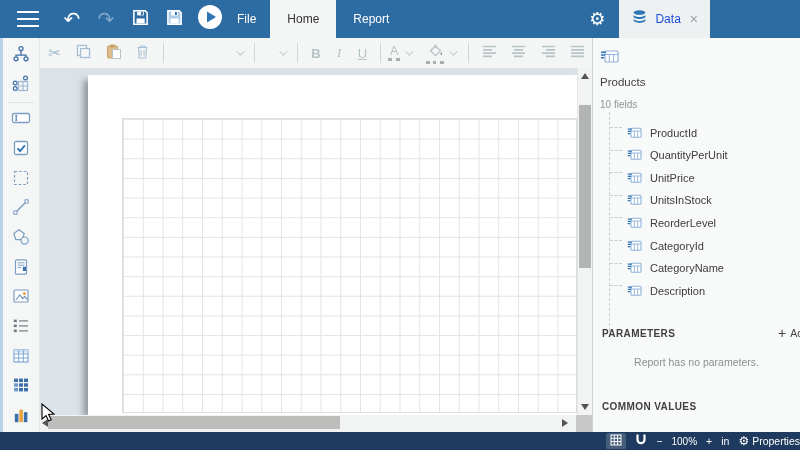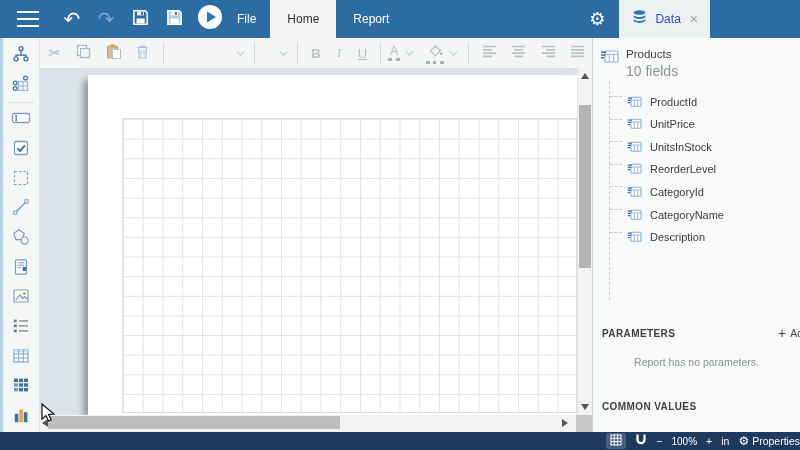--- a/index.html
+++ b/index.html
@@ -71,23 +71,23 @@
   .hthumb { position:absolute; left:8px; top:1px; width:292px; height:13px; background:#bdbdbc; cursor:grab; }
   .harrow { position:absolute; top:4px; width:0; height:0; border-top:4.5px solid transparent;
             border-bottom:4.5px solid transparent; cursor:pointer; }
   .ha-l { left:2px; border-right:6px solid #555; }
   .ha-r { right:24px; border-left:6px solid #555; }
   .hcorner { position:absolute; right:0; top:0; width:16px; height:17px; background:#c6c7c6; }
 
   
   .panel { position:absolute; left:592px; top:38px; width:208px; height:394px;
            background:var(--panel_bg,#f8f9f9); border-left:1px solid #c9d5da; overflow:hidden; z-index:5; }
-  .ds-node { display:flex; align-items:flex-start; padding:10px 0 4px 7px; gap:7px; cursor:pointer; }
+  .ds-node { display:flex; align-items:flex-start; padding:10px 0 4px 7px; gap:7px; cursor:pointer;flex-direction:column; }
   .ds-name { font-size:11.5px; color:#3f3f3f; line-height:13px; }
-  .ds-count { font-size:14px; color:#8f9597; margin-top:2px; }
+  .ds-count { font-size:10px; color:#8f9597; margin-top:10px; }
   .fields { position:relative; margin-top:2px; }
   .fields::before { content:""; position:absolute; left:16px; top:-4px; height:219px;
                     border-left:1px dashed #c9cdce; }
   .frow { position:relative; height:22.6px; display:flex; align-items:flex-end; padding-left:34px; cursor:pointer; }
   .frow::before { content:""; position:absolute; left:17px; top:11px; width:12px;
                   border-top:1px dashed #c9cdce; }
   .flabel { font-size:11px; color:#3c3c3c; margin-left:8px; }
   .ficon { display:flex; }
   .sec-head { position:absolute; left:9px; font-size:10px; font-weight:bold; letter-spacing:.4px; color:#3f3f3f; }
   .params-head { top:290px; }
@@ -399,20 +399,32 @@
             <path d="M4 5h10M7.3 5v6.2M10.6 5v6.2" stroke="#8fb2d9" stroke-width=".9" fill="none"></path>
             <g stroke="#2e75b6" stroke-width="1.3">
               <path d="M.8 3.2h4M.8 5.4h3.2M.8 7.6h2.4"></path>
             </g>
           </svg>
         </span>
         <span class="flabel">ProductId</span>
       </div>
 
 
+      <div class="frow">
+        <span class="ficon">
+          <svg width="15" height="13">
+            <rect x="4" y="2.2" width="10" height="9" rx="1" fill="#fff" stroke="#8fb2d9" stroke-width="1.1"></rect>
+            <path d="M4 5h10M7.3 5v6.2M10.6 5v6.2" stroke="#8fb2d9" stroke-width=".9" fill="none"></path>
+            <g stroke="#2e75b6" stroke-width="1.3">
+              <path d="M.8 3.2h4M.8 5.4h3.2M.8 7.6h2.4"></path>
+            </g>
+          </svg>
+        </span>
+        <span class="flabel">QuantityPerUnit</span>
+      </div>
 
       <div class="frow">
         <span class="ficon">
           <svg width="15" height="13">
             <rect x="4" y="2.2" width="10" height="9" rx="1" fill="#fff" stroke="#8fb2d9" stroke-width="1.1"></rect>
             <path d="M4 5h10M7.3 5v6.2M10.6 5v6.2" stroke="#8fb2d9" stroke-width=".9" fill="none"></path>
             <g stroke="#2e75b6" stroke-width="1.3">
               <path d="M.8 3.2h4M.8 5.4h3.2M.8 7.6h2.4"></path>
             </g>
           </svg>

